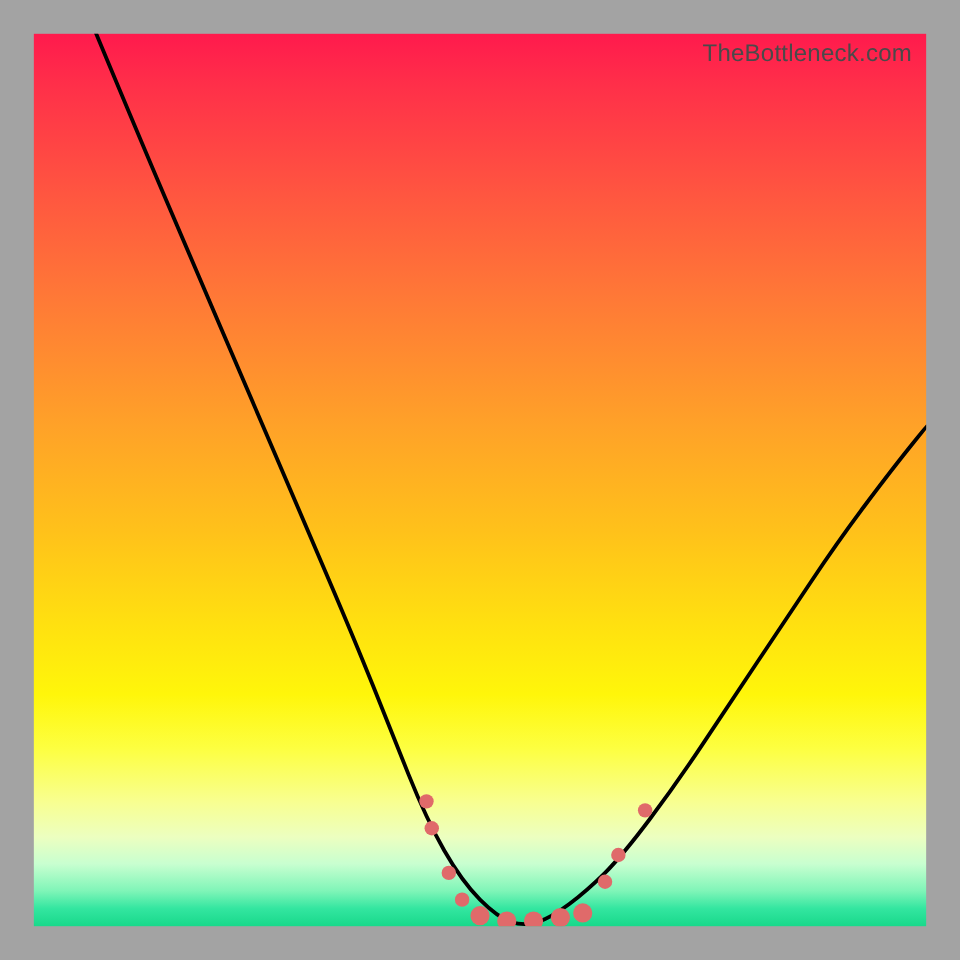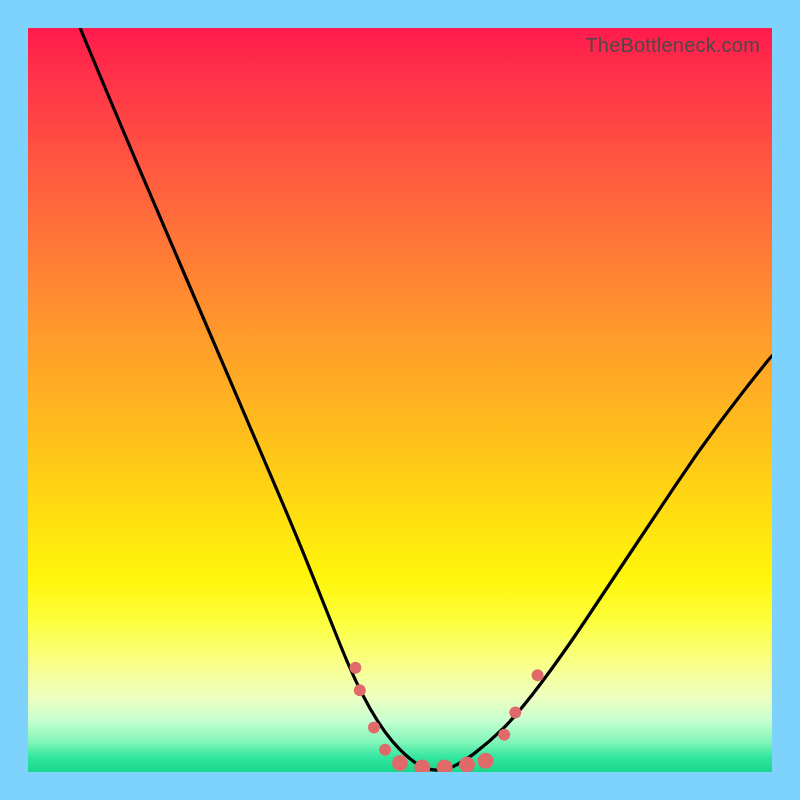--- a/index.html
+++ b/index.html
@@ -10,21 +10,21 @@
     background: #000;
     font-family: Arial, Helvetica, sans-serif;
     overflow: hidden;
   }
   .frame {
     position: absolute;
     left: 0;
     top: 0;
     width: 800px;
     height: 800px;
-    background: #7dd3fc;
+    background: #a3a3a3;
   }
   .plot {
     position: absolute;
     left: 28px;
     top: 28px;
     width: 744px;
     height: 744px;
     overflow: hidden;
   }
   .gradient {

